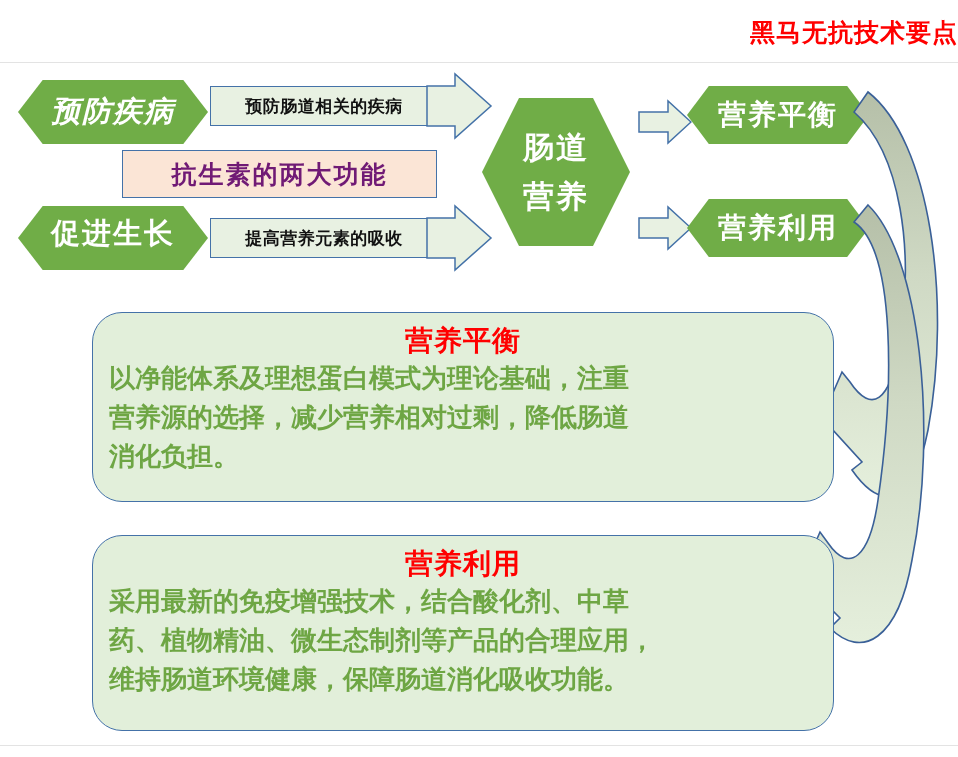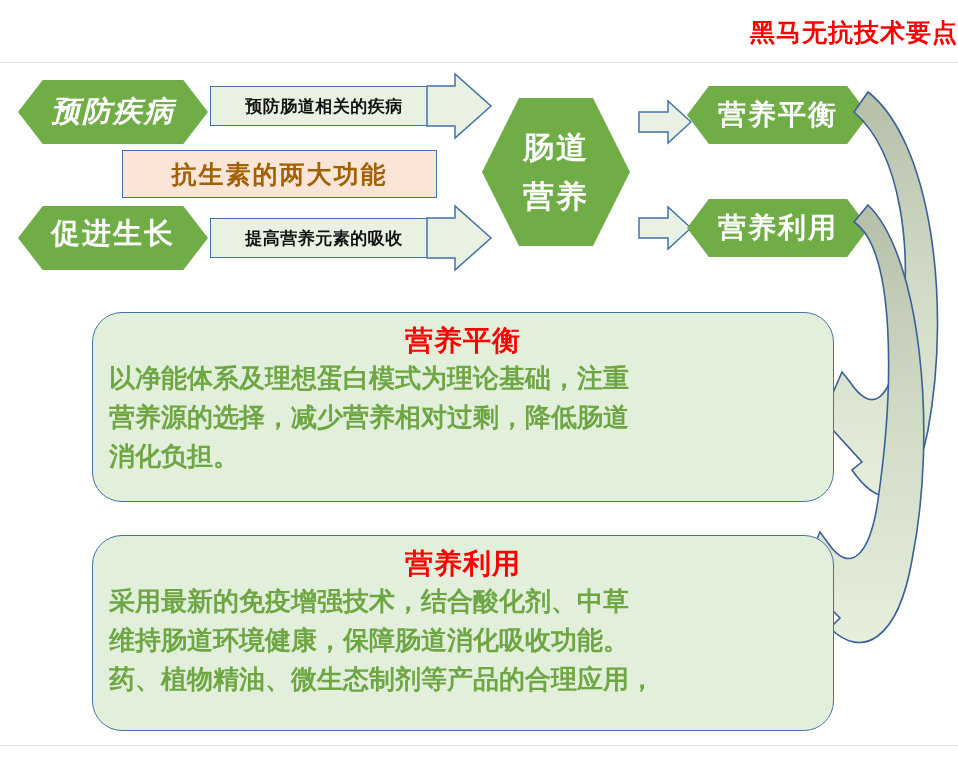--- a/index.html
+++ b/index.html
@@ -112,21 +112,21 @@
   .peach-box {
     position: absolute;
     background: #FBE5D6;
     border: 1.5px solid #4472A8;
     box-sizing: border-box;
     display: flex;
     align-items: center;
     justify-content: center;
   }
   .peach-box span {
-    color: #a16207;
+    color: #701a75;
     font-size: 25px;
     font-weight: bold;
     letter-spacing: 2px;
     white-space: nowrap;
   }
 
   
   .hexagon {
     position: absolute;
     background: #70AD47;
@@ -315,18 +315,18 @@
       <div>以净能体系及理想蛋白模式为理论基础，注重</div>
       <div>营养源的选择，减少营养相对过剩，降低肠道</div>
       <div>消化负担。</div>
     </div>
   </div>
 
   <div class="card" style="left:92px; top:535px; width:742px; height:196px;">
     <div class="card-title">营养利用</div>
     <div class="card-body">
       <div>采用最新的免疫增强技术，结合酸化剂、中草</div>
+      <div>药、植物精油、微生态制剂等产品的合理应用，</div>
       <div>维持肠道环境健康，保障肠道消化吸收功能。</div>
-      <div>药、植物精油、微生态制剂等产品的合理应用，</div>
     </div>
   </div>
 
 </div>
 
 </body></html>

